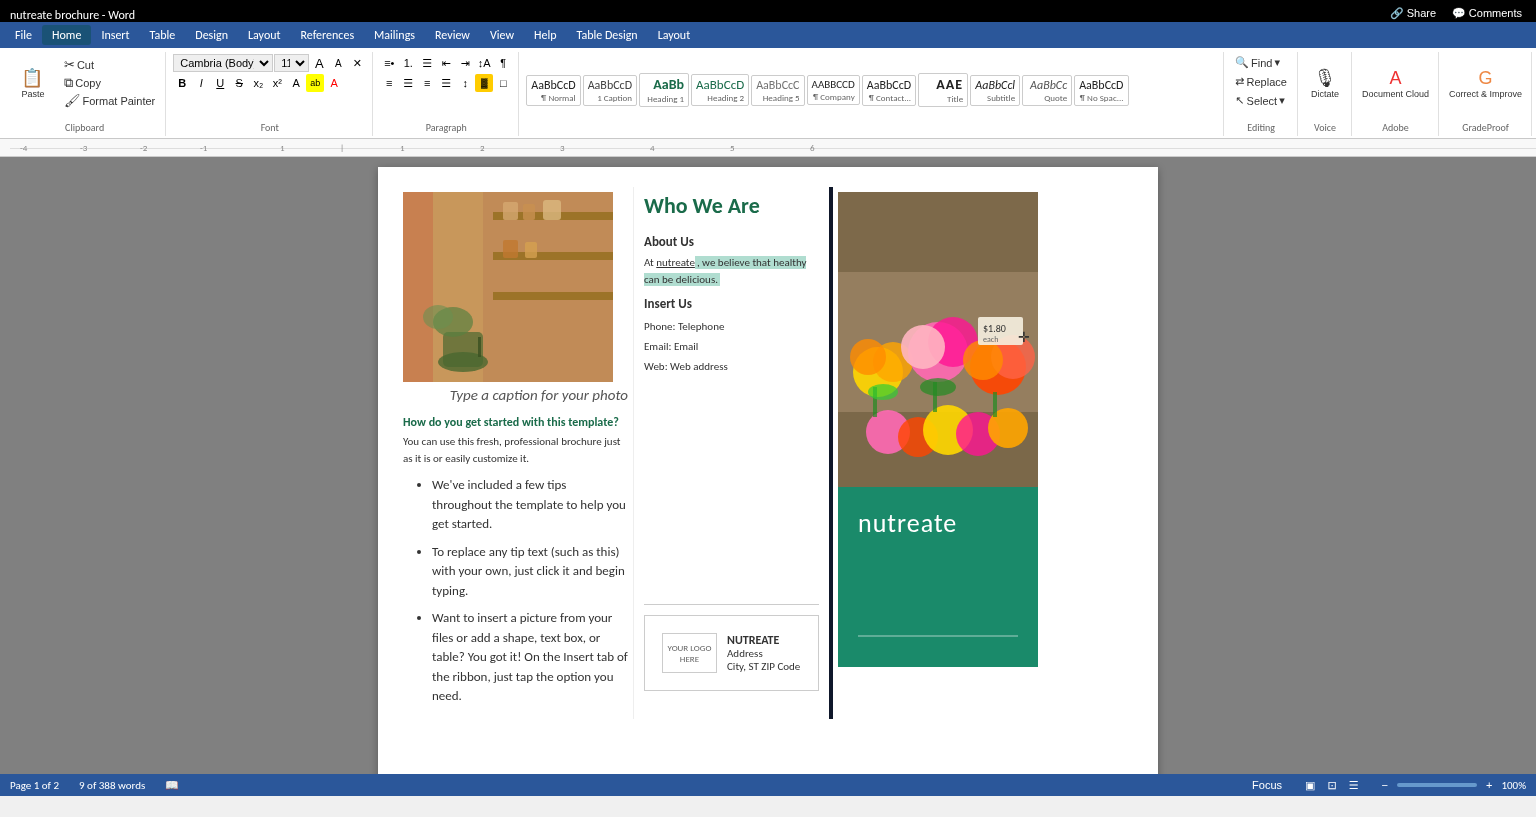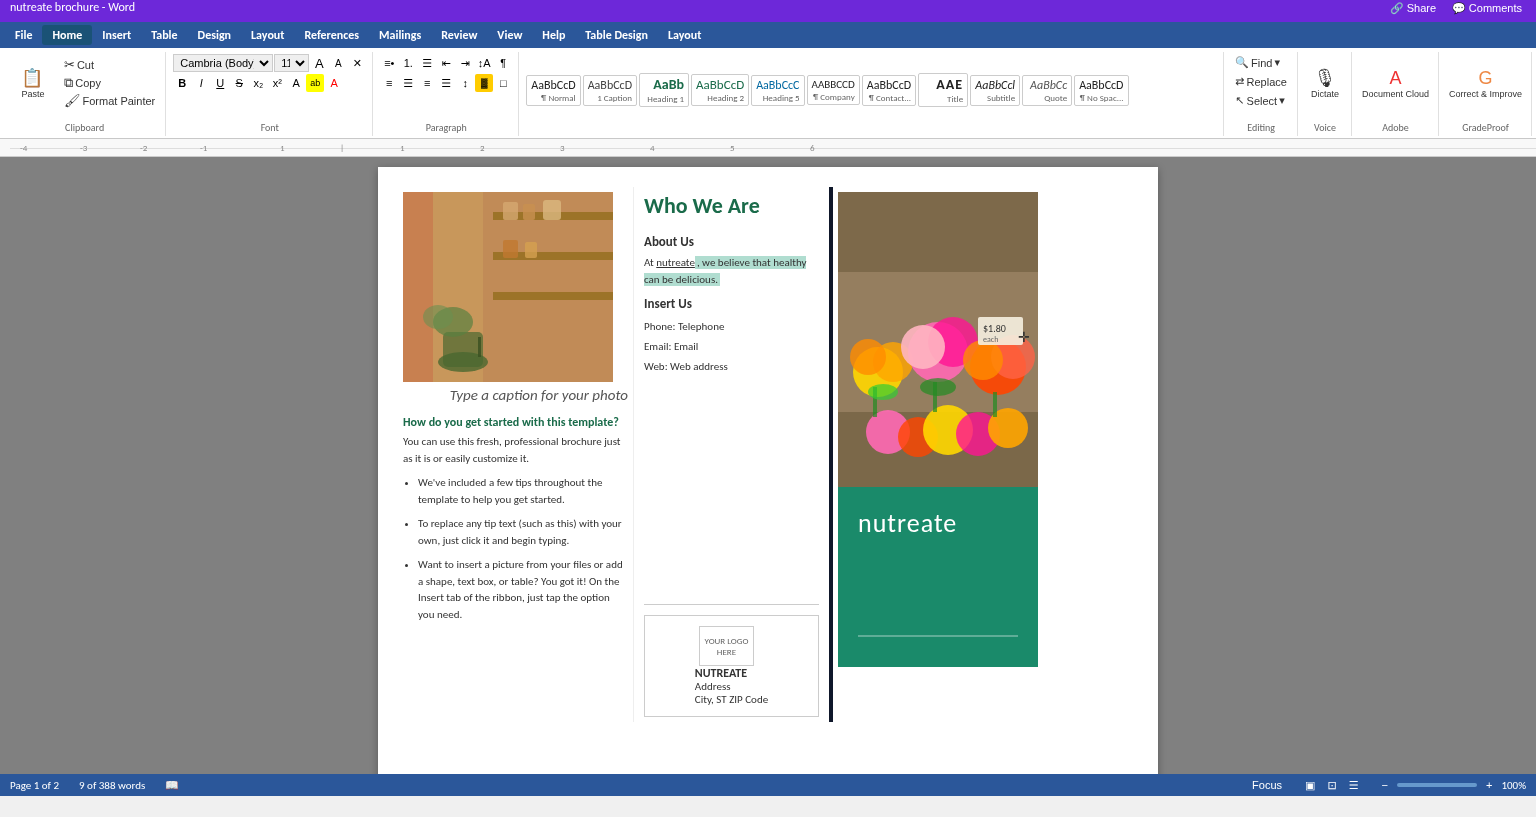--- a/index.html
+++ b/index.html
@@ -1,22 +1,22 @@
 <!DOCTYPE html>
 <html><head>
   <meta charset="utf-8">
   <style>
     * { box-sizing: border-box; margin: 0; padding: 0; }
     body { font-family: 'Calibri', 'Segoe UI', Arial, sans-serif; background: #f0f0f0; font-size: 13px; color: #222; overflow: hidden; }
 
     
-    .title-bar { background: #6d28d9; color: white; height: 22px; display: flex; align-items: flex-start; padding: 0 10px; font-size: 12px; }
-
-    
-    .menu-bar { background: #2b579a; display: flex; align-items: center; height: 26px; padding: 0 5px; font-weight: bold; }
+    .title-bar { background: #000000; color: white; height: 22px; display: flex; align-items: flex-end; padding: 0 10px; font-size: 12px; }
+
+    
+    .menu-bar { background: #2b579a; display: flex; align-items: center; height: 26px; padding: 0 5px; }
     .menu-bar .menu-item { color: white; font-size: 12px; padding: 3px 10px; cursor: pointer; border-radius: 3px; }
     .menu-bar .menu-item:hover, .menu-bar .menu-item.active { background: #1e4080; }
     .menu-bar .menu-item.active { background: #1a5276; }
 
     
     .ribbon { background: #fff; border-bottom: 1px solid #c8c8c8; padding: 2px 0 0 0; }
 
     .ribbon-content { display: flex; align-items: stretch; padding: 2px 4px; gap: 1px; min-height: 84px; }
     .ribbon-group { display: flex; flex-direction: column; border-right: 1px solid #e0e0e0; padding: 2px 6px; min-width: fit-content; }
     .ribbon-group-label { font-size: 10px; color: #666; text-align: center; margin-top: auto; padding-top: 2px; }
@@ -60,32 +60,32 @@
     .col-right { padding: 5px; }
 
     
     .photo-box { width: 210px; height: 190px; overflow: hidden; background: #c8a870; }
     .photo-box svg { width: 100%; height: 100%; }
     .photo-caption { font-size: 15px; color: #555; font-style: italic; margin-top: 4px; margin-bottom: 11px; text-align: right; }
 
     
     .question-heading { font-size: 12px; font-weight: bold; color: #1a6b4a; margin-bottom: 5px; }
     .body-text { font-size: 11px; color: #333; line-height: 1.5; margin-bottom: 8px; }
-    .bullet-list { margin-left: 15px; font-size: 11px; color: #333; line-height: 1.5; }
+    .bullet-list { margin-left: 29px; font-size: 13px; color: #333; line-height: 1.5; }
     .bullet-list li { margin-bottom: 8px; }
 
     
     .who-we-are { font-size: 22px; font-weight: bold; color: #1a6b4a; margin-bottom: 15px; }
     .section-heading { font-size: 13px; font-weight: bold; color: #333; margin-bottom: 6px; }
     .contact-item { font-size: 11px; color: #333; line-height: 1.8; }
     .highlight-text { background: #b0ddd0; padding: 0 2px; }
     .underline-text { text-decoration: underline; }
 
     
-    .logo-footer { display: flex; align-items: center; border: 1px solid #ccc; margin-top: 10px; padding: 10px; flex-direction: column; }
+    .logo-footer { display: flex; align-items: center; border: 1px solid #ccc; margin-top: 10px; padding: 17px; }
     .logo-placeholder { border: 1px solid #ccc; width: 55px; height: 40px; display: flex; align-items: center; justify-content: center; font-size: 9px; text-align: center; color: #666; margin-right: 10px; flex-shrink: 0; }
     .address-block { font-size: 11px; color: #333; }
     .address-company { font-weight: bold; font-size: 12px; }
 
     
     .flower-photo { width: 200px; height: 295px; overflow: hidden; background: #e8a030; }
     .flower-photo svg { width: 100%; height: 100%; }
     .brand-box { background: #1a8a6a; width: 200px; padding: 20px; min-height: 180px; display: flex; flex-direction: column; justify-content: space-between; }
     .brand-name { font-size: 26px; color: white; font-weight: 300; letter-spacing: 1px; }
     .brand-tagline { font-size: 13px; color: #cceedd; font-style: italic; margin-top: auto; padding-top: 40px; }
@@ -210,21 +210,21 @@
         </div>
         <div class="style-box">
           <div style="font-size:14px; color:#1a6b4a; font-weight:bold;">AaBb</div>
           <div class="label">Heading 1</div>
         </div>
         <div class="style-box">
           <div style="font-size:13px; color:#1a6b4a;">AaBbCcD</div>
           <div class="label">Heading 2</div>
         </div>
         <div class="style-box">
-          <div style="font-size:12px; color:#0369a1;">AaBbCcC</div>
+          <div style="font-size:12px; color:#737373;">AaBbCcC</div>
           <div class="label">Heading 5</div>
         </div>
         <div class="style-box">
           <div style="font-size:11px;">AABBCCD</div>
           <div class="label">¶ Company</div>
         </div>
         <div class="style-box">
           <div style="font-size:12px;">AaBbCcD</div>
           <div class="label">¶ Contact...</div>
         </div>

